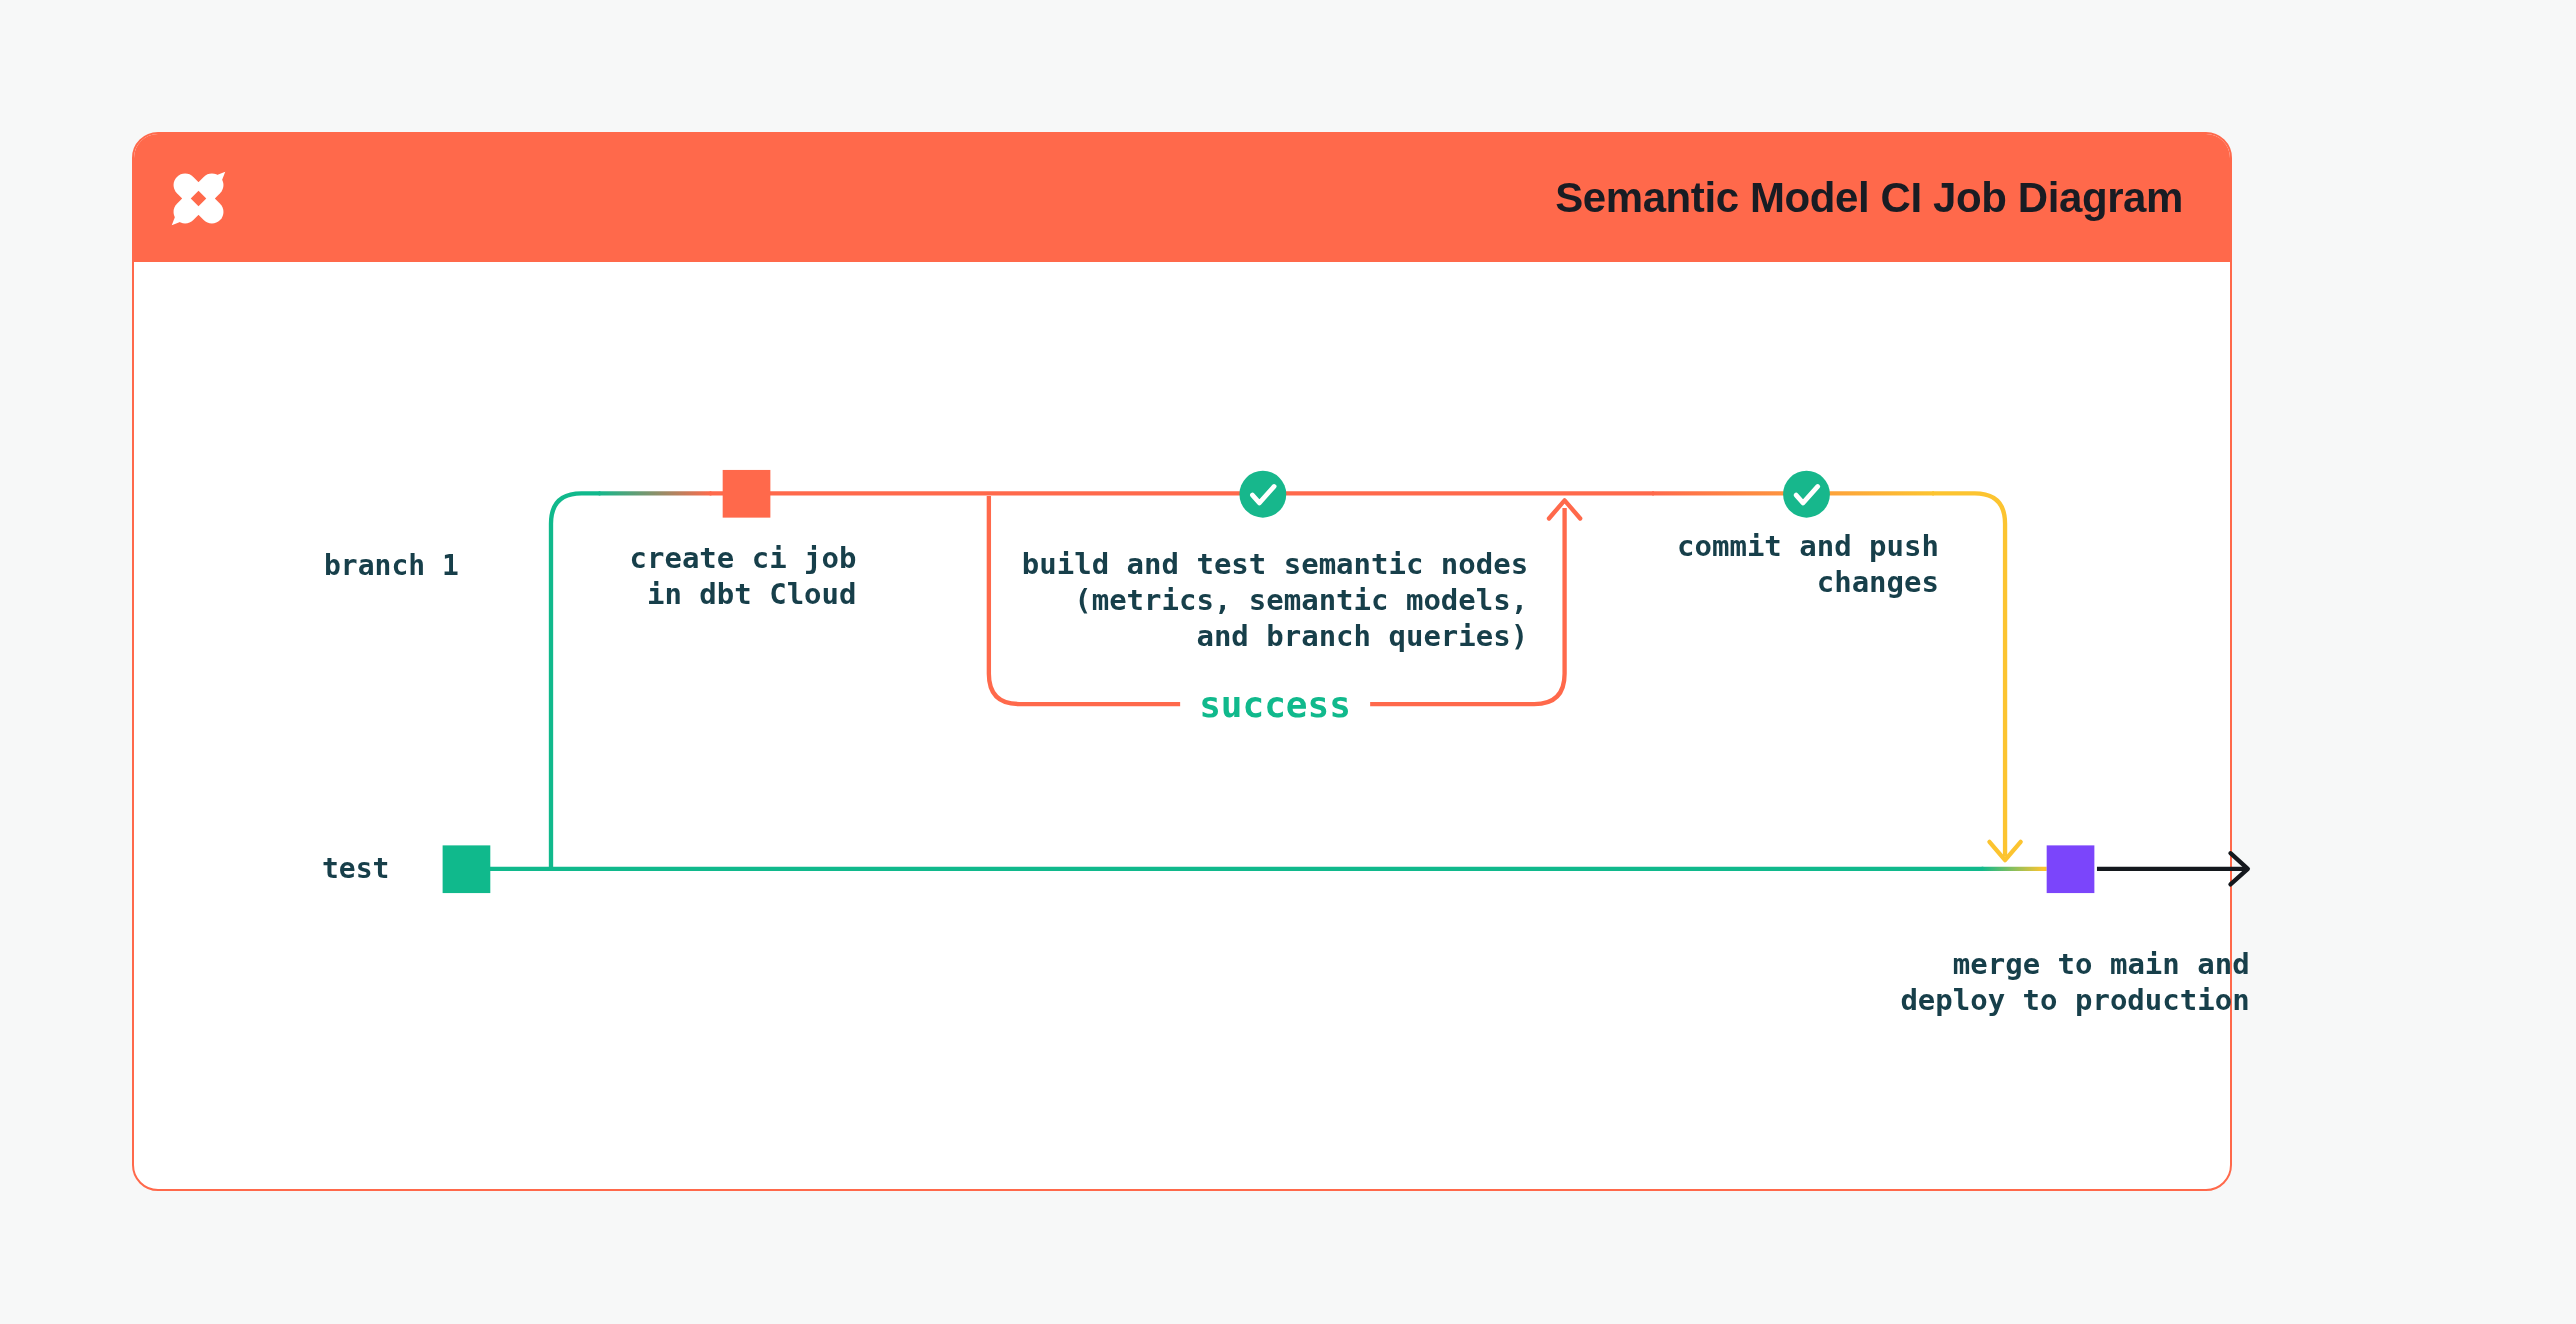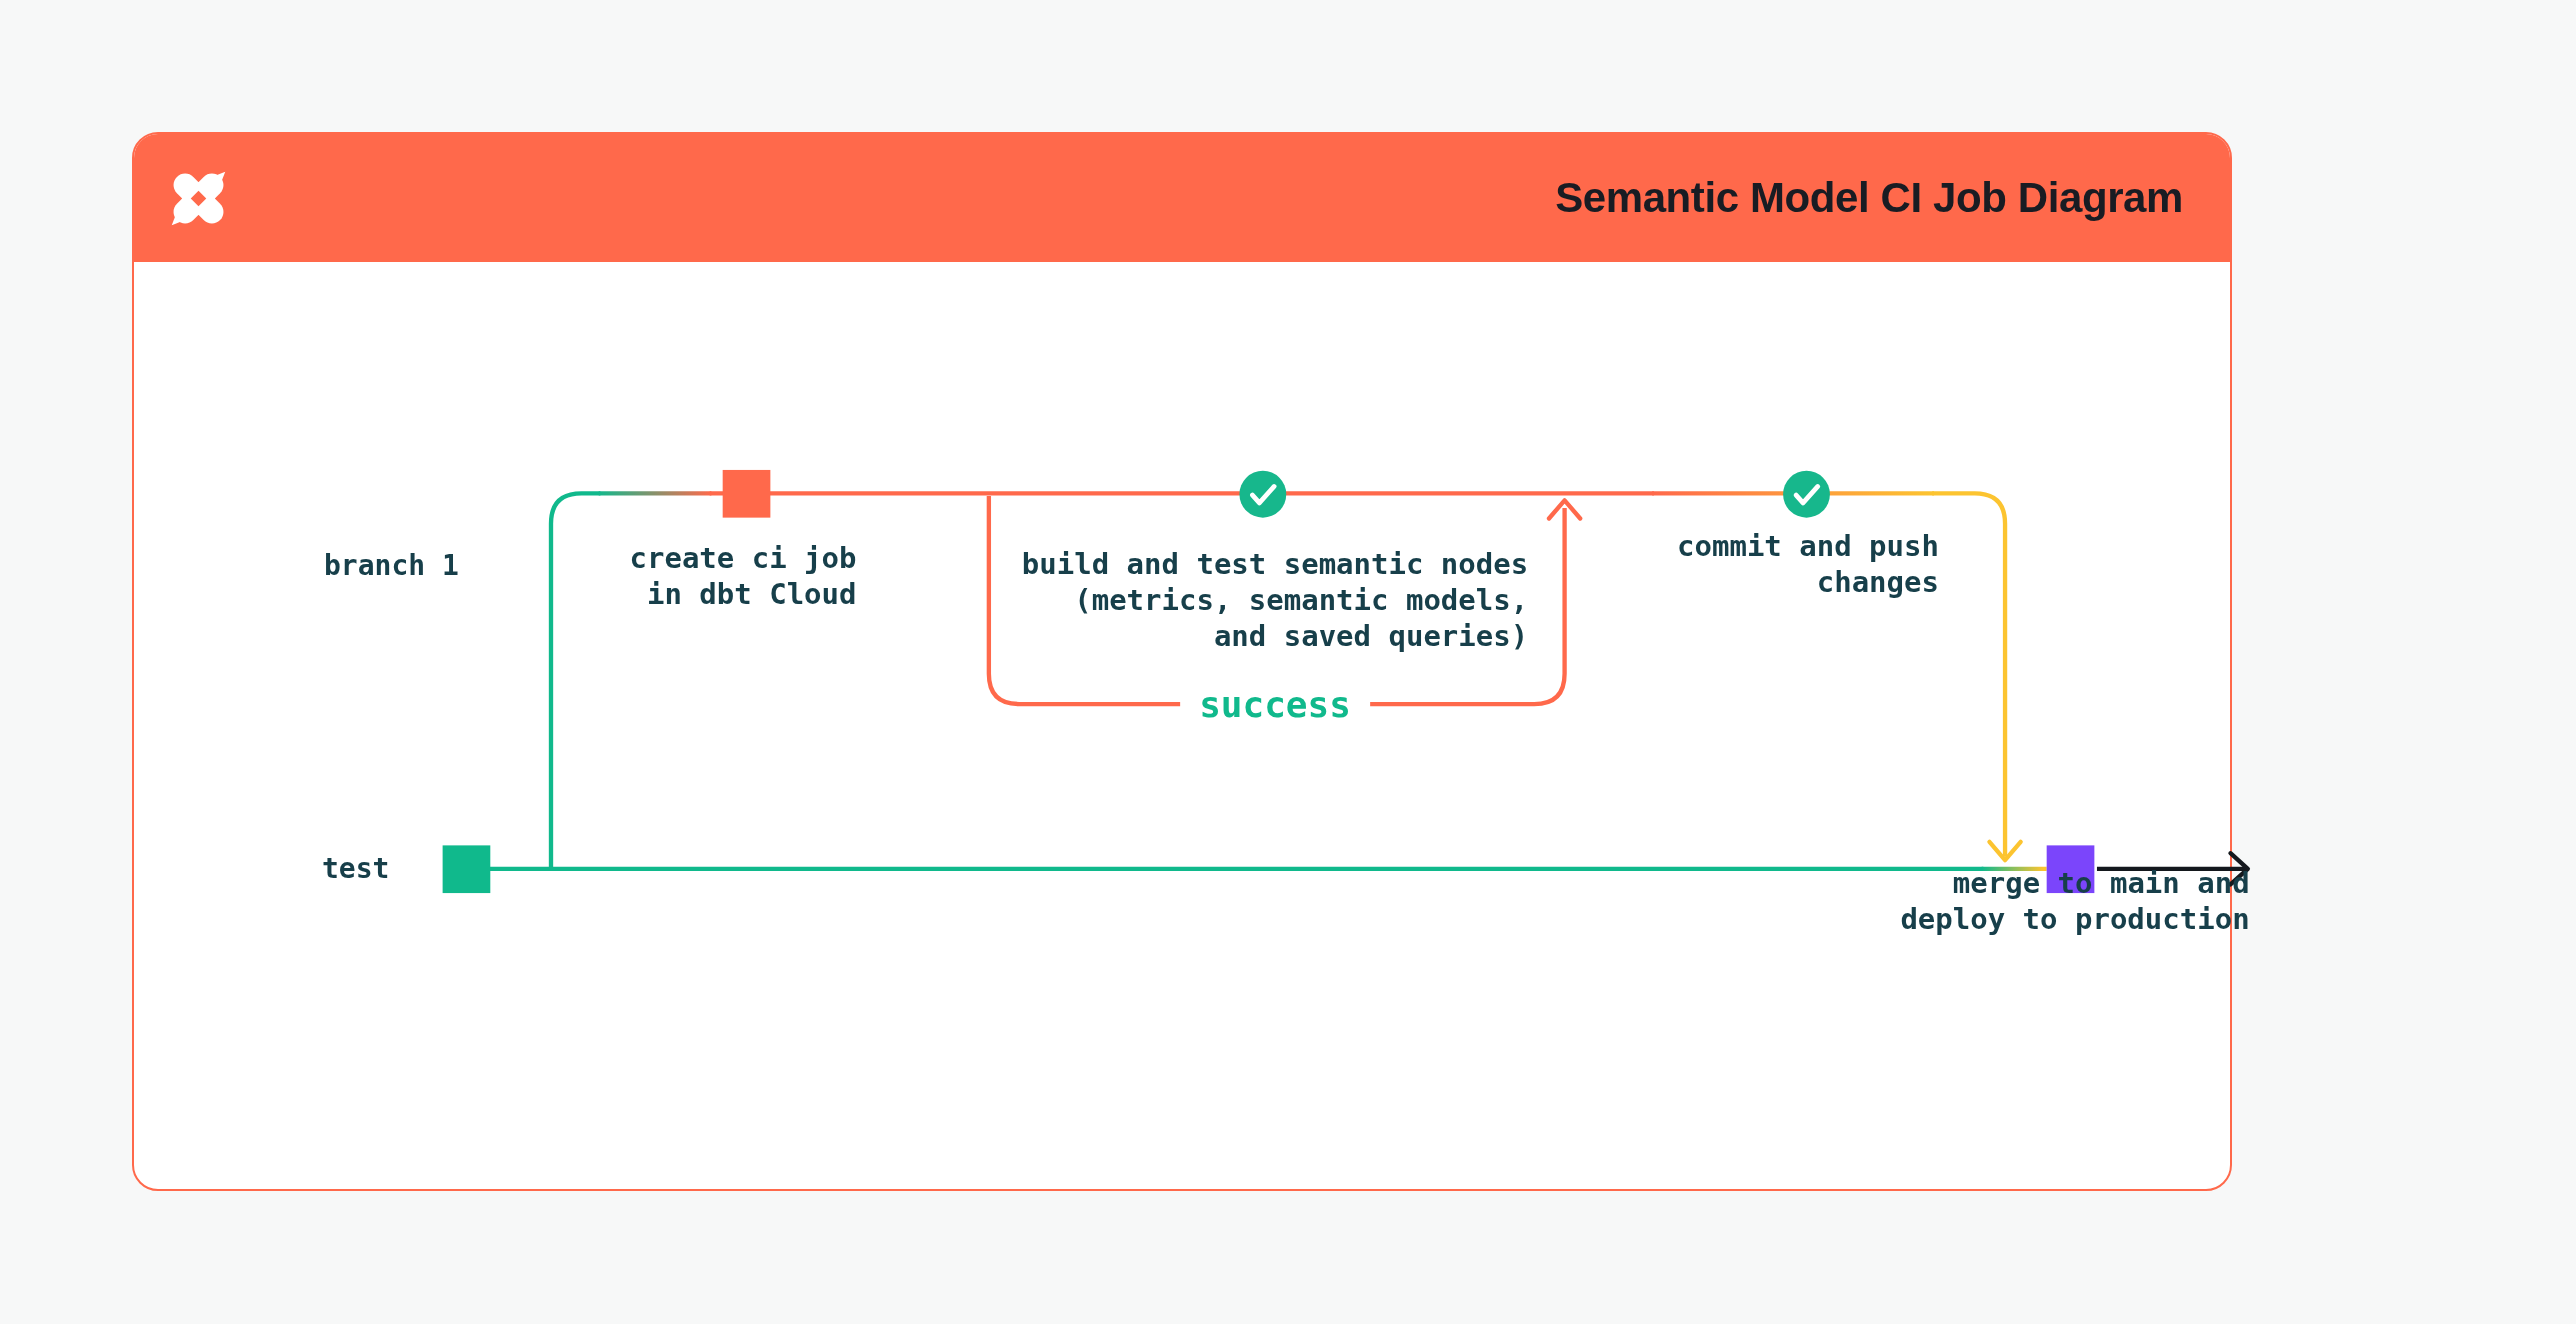--- a/index.html
+++ b/index.html
@@ -51,21 +51,21 @@
 
   .node-text{
     position:absolute;
     transform:translateX(-50%);
     font-weight:bold;font-size:29px;line-height:36px;
     color:#173F4A;text-align:right;white-space:nowrap;
   }
   #node-create{left:743px;top:540px;}
   #node-build{left:1275px;top:546px;}
   #node-commit{left:1808px;top:528px;}
-  #node-merge{left:2075px;top:865px;}
+  #node-merge{left:2075px;top:946px;}
   .node-line{display:block;}
 
   .success-label{
     position:absolute;left:1275px;top:704px;
     transform:translate(-50%,-50%);
     background:#FFFFFF;
     padding:1.7px 19px;
     font-weight:bold;font-size:36px;
     color:#10B98C;white-space:nowrap;
   }
@@ -140,21 +140,21 @@
   <div class="branch-label" id="main-label">test</div>
 
   <div class="node-text" id="node-create">
     <span class="node-line">create ci job</span>
     <span class="node-line">in dbt Cloud</span>
   </div>
 
   <div class="node-text" id="node-build">
     <span class="node-line">build and test semantic nodes</span>
     <span class="node-line">(metrics, semantic models,</span>
-    <span class="node-line">and saved queries)</span>
+    <span class="node-line">and branch queries)</span>
   </div>
 
   <div class="node-text" id="node-commit">
     <span class="node-line">commit and push</span>
     <span class="node-line">changes</span>
   </div>
 
   <div class="node-text" id="node-merge">
     <span class="node-line">merge to main and</span>
     <span class="node-line">deploy to production</span>

